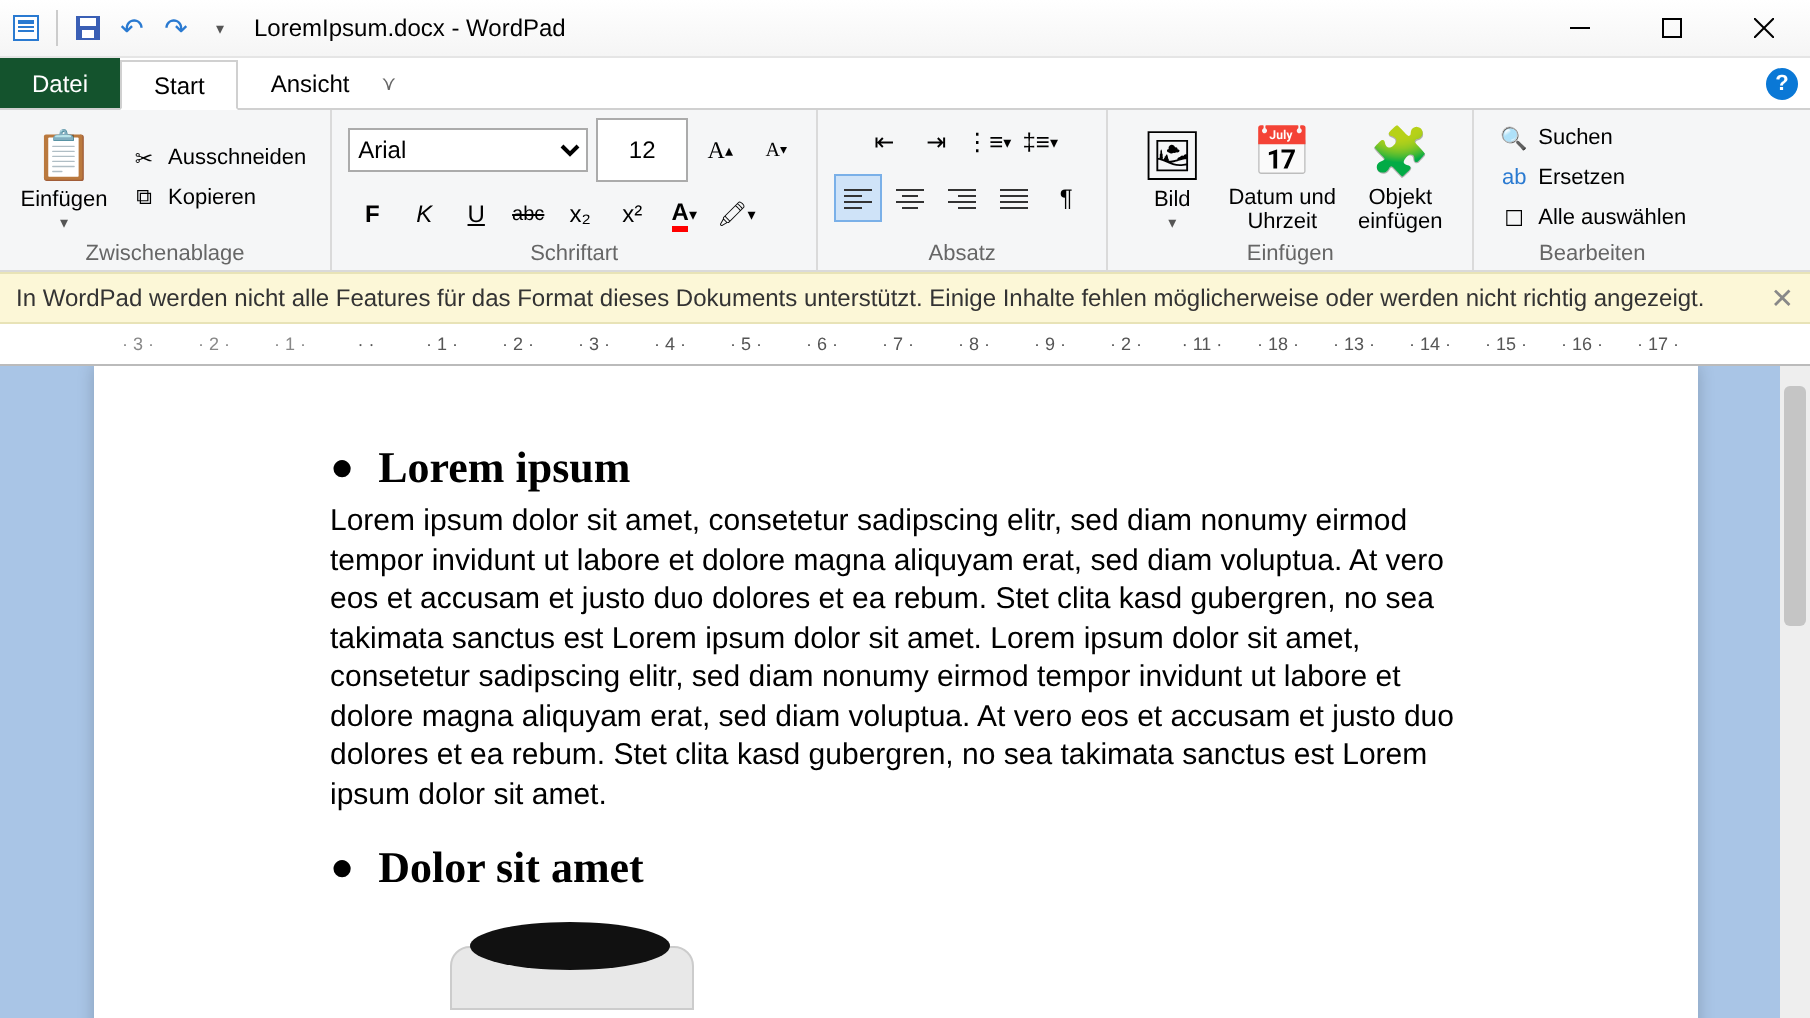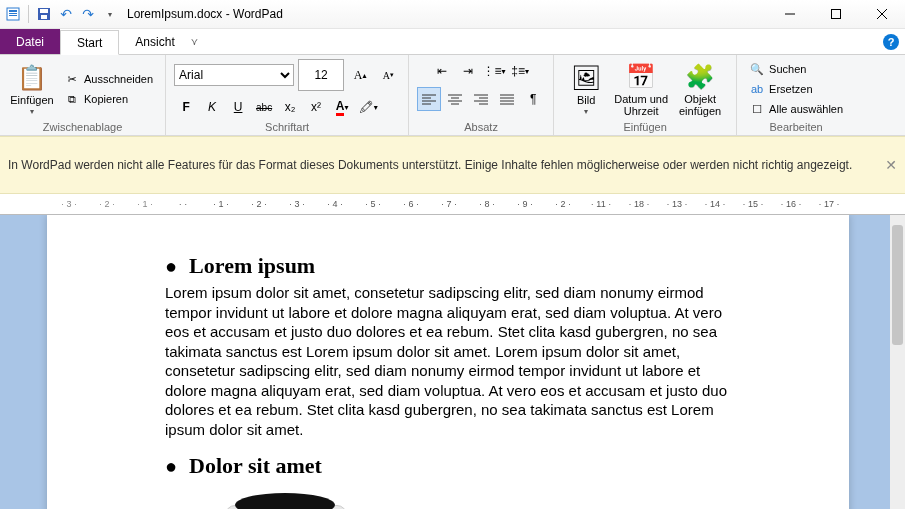--- a/index.html
+++ b/index.html
@@ -8,21 +8,21 @@
   .title-bar { height:28px; display:flex; align-items:center; background:linear-gradient(#fff,#f5f5f5); border-bottom:1px solid #e5e5e5; }
   .qat { display:flex; align-items:center; gap:4px; padding-left:4px; }
   .qat .qicon { width:18px; height:18px; display:flex; align-items:center; justify-content:center; }
   .qat-sep { width:1px; height:18px; background:#ccc; margin:0 2px; }
   .title-text { margin-left:8px; font-size:12px; color:#000; }
   .win-controls { margin-left:auto; display:flex; align-items:center; }
   .win-btn { width:46px; height:28px; display:flex; align-items:center; justify-content:center; cursor:pointer; }
   
   .tabs-row { height:25px; display:flex; align-items:stretch; background:#fff; border-bottom:1px solid #d0d0d0; position:relative; }
   .tab { padding:0 16px; display:flex; align-items:center; font-size:12px; cursor:pointer; }
-  .tab.datei { background:#701a75; color:#fff; }
+  .tab.datei { background:#14532d; color:#fff; }
   .tab.active { background:#fff; border:1px solid #d0d0d0; border-bottom:1px solid #fff; position:relative; top:1px; }
   .help-icon { margin-left:auto; margin-right:6px; align-self:center; width:16px; height:16px; border-radius:50%; background:#0a78d6; color:#fff; display:flex; align-items:center; justify-content:center; font-size:11px; font-weight:bold; cursor:pointer; }
   .chevron-tabs { align-self:center; margin-right:6px; color:#666; font-size:10px; cursor:pointer; }
   
   .ribbon { display:flex; background:#f5f6f7; border-bottom:1px solid #dadada; }
   .group { display:flex; flex-direction:column; padding:4px 8px 2px 8px; border-right:1px solid #dadada; }
   .group-body { flex:1; display:flex; align-items:center; }
   .group-label { text-align:center; font-size:11px; color:#666; padding-top:2px; }
   .big-btn { display:flex; flex-direction:column; align-items:center; justify-content:center; width:48px; cursor:pointer; }
   .big-btn .icn { width:32px; height:32px; display:flex; align-items:center; justify-content:center; font-size:24px; }
@@ -30,21 +30,21 @@
   .stack { display:flex; flex-direction:column; gap:2px; }
   .row-btn { display:flex; align-items:center; gap:4px; font-size:11px; cursor:pointer; padding:1px 4px; }
   .row-btn .sicon { width:16px; height:16px; display:flex; align-items:center; justify-content:center; }
   .mini-btns { display:flex; gap:2px; }
   .mini { width:22px; height:22px; display:flex; align-items:center; justify-content:center; font-size:12px; cursor:pointer; border:1px solid transparent; }
   .mini.active { background:#cfe3f8; border-color:#7ab0e8; }
   select, input.num { font-size:12px; height:22px; border:1px solid #ababab; background:#fff; }
   select.font { width:120px; }
   input.num { width:36px; padding:4px 4px;text-align:center; }
   
-  .warning { display:flex; align-items:center; justify-content:space-between; background:#fcf7d7; border-top:1px solid #e8e3b7; border-bottom:1px solid #e8e3b7; font-size:12px; padding:20px 8px; color:#333; }
+  .warning { display:flex; align-items:center; justify-content:space-between; background:#fcf7d7; border-top:1px solid #e8e3b7; border-bottom:1px solid #e8e3b7; font-size:12px; padding:4px 8px; color:#333; }
   .warning .close { cursor:pointer; color:#888; font-size:14px; }
   
   .workarea { flex:1; display:flex; flex-direction:column; background:#a9c5e6; overflow:hidden; }
   .ruler-wrap { height:20px; background:#fff; overflow:hidden; position:relative; border-bottom:1px solid #bbb; }
   .ruler { position:absolute; left:50px; top:0; right:0; height:20px; display:flex; align-items:center; font-size:9px; color:#555; }
   .ruler .tick { width:38px; text-align:center; position:relative; }
   .ruler .neg { color:#888; }
   .doc-scroll { flex:1; overflow:hidden; position:relative; }
   .page { position:absolute; left:47px; top:0; width:802px; min-height:1000px; background:#fff; box-shadow:0 0 8px rgba(0,0,0,0.2); padding:38px 118px; box-sizing:border-box; }
   .page h2 { font-family:"Times New Roman",serif; font-size:22px; font-weight:bold; margin:0 0 4px 0; display:flex; align-items:center; gap:12px; }

